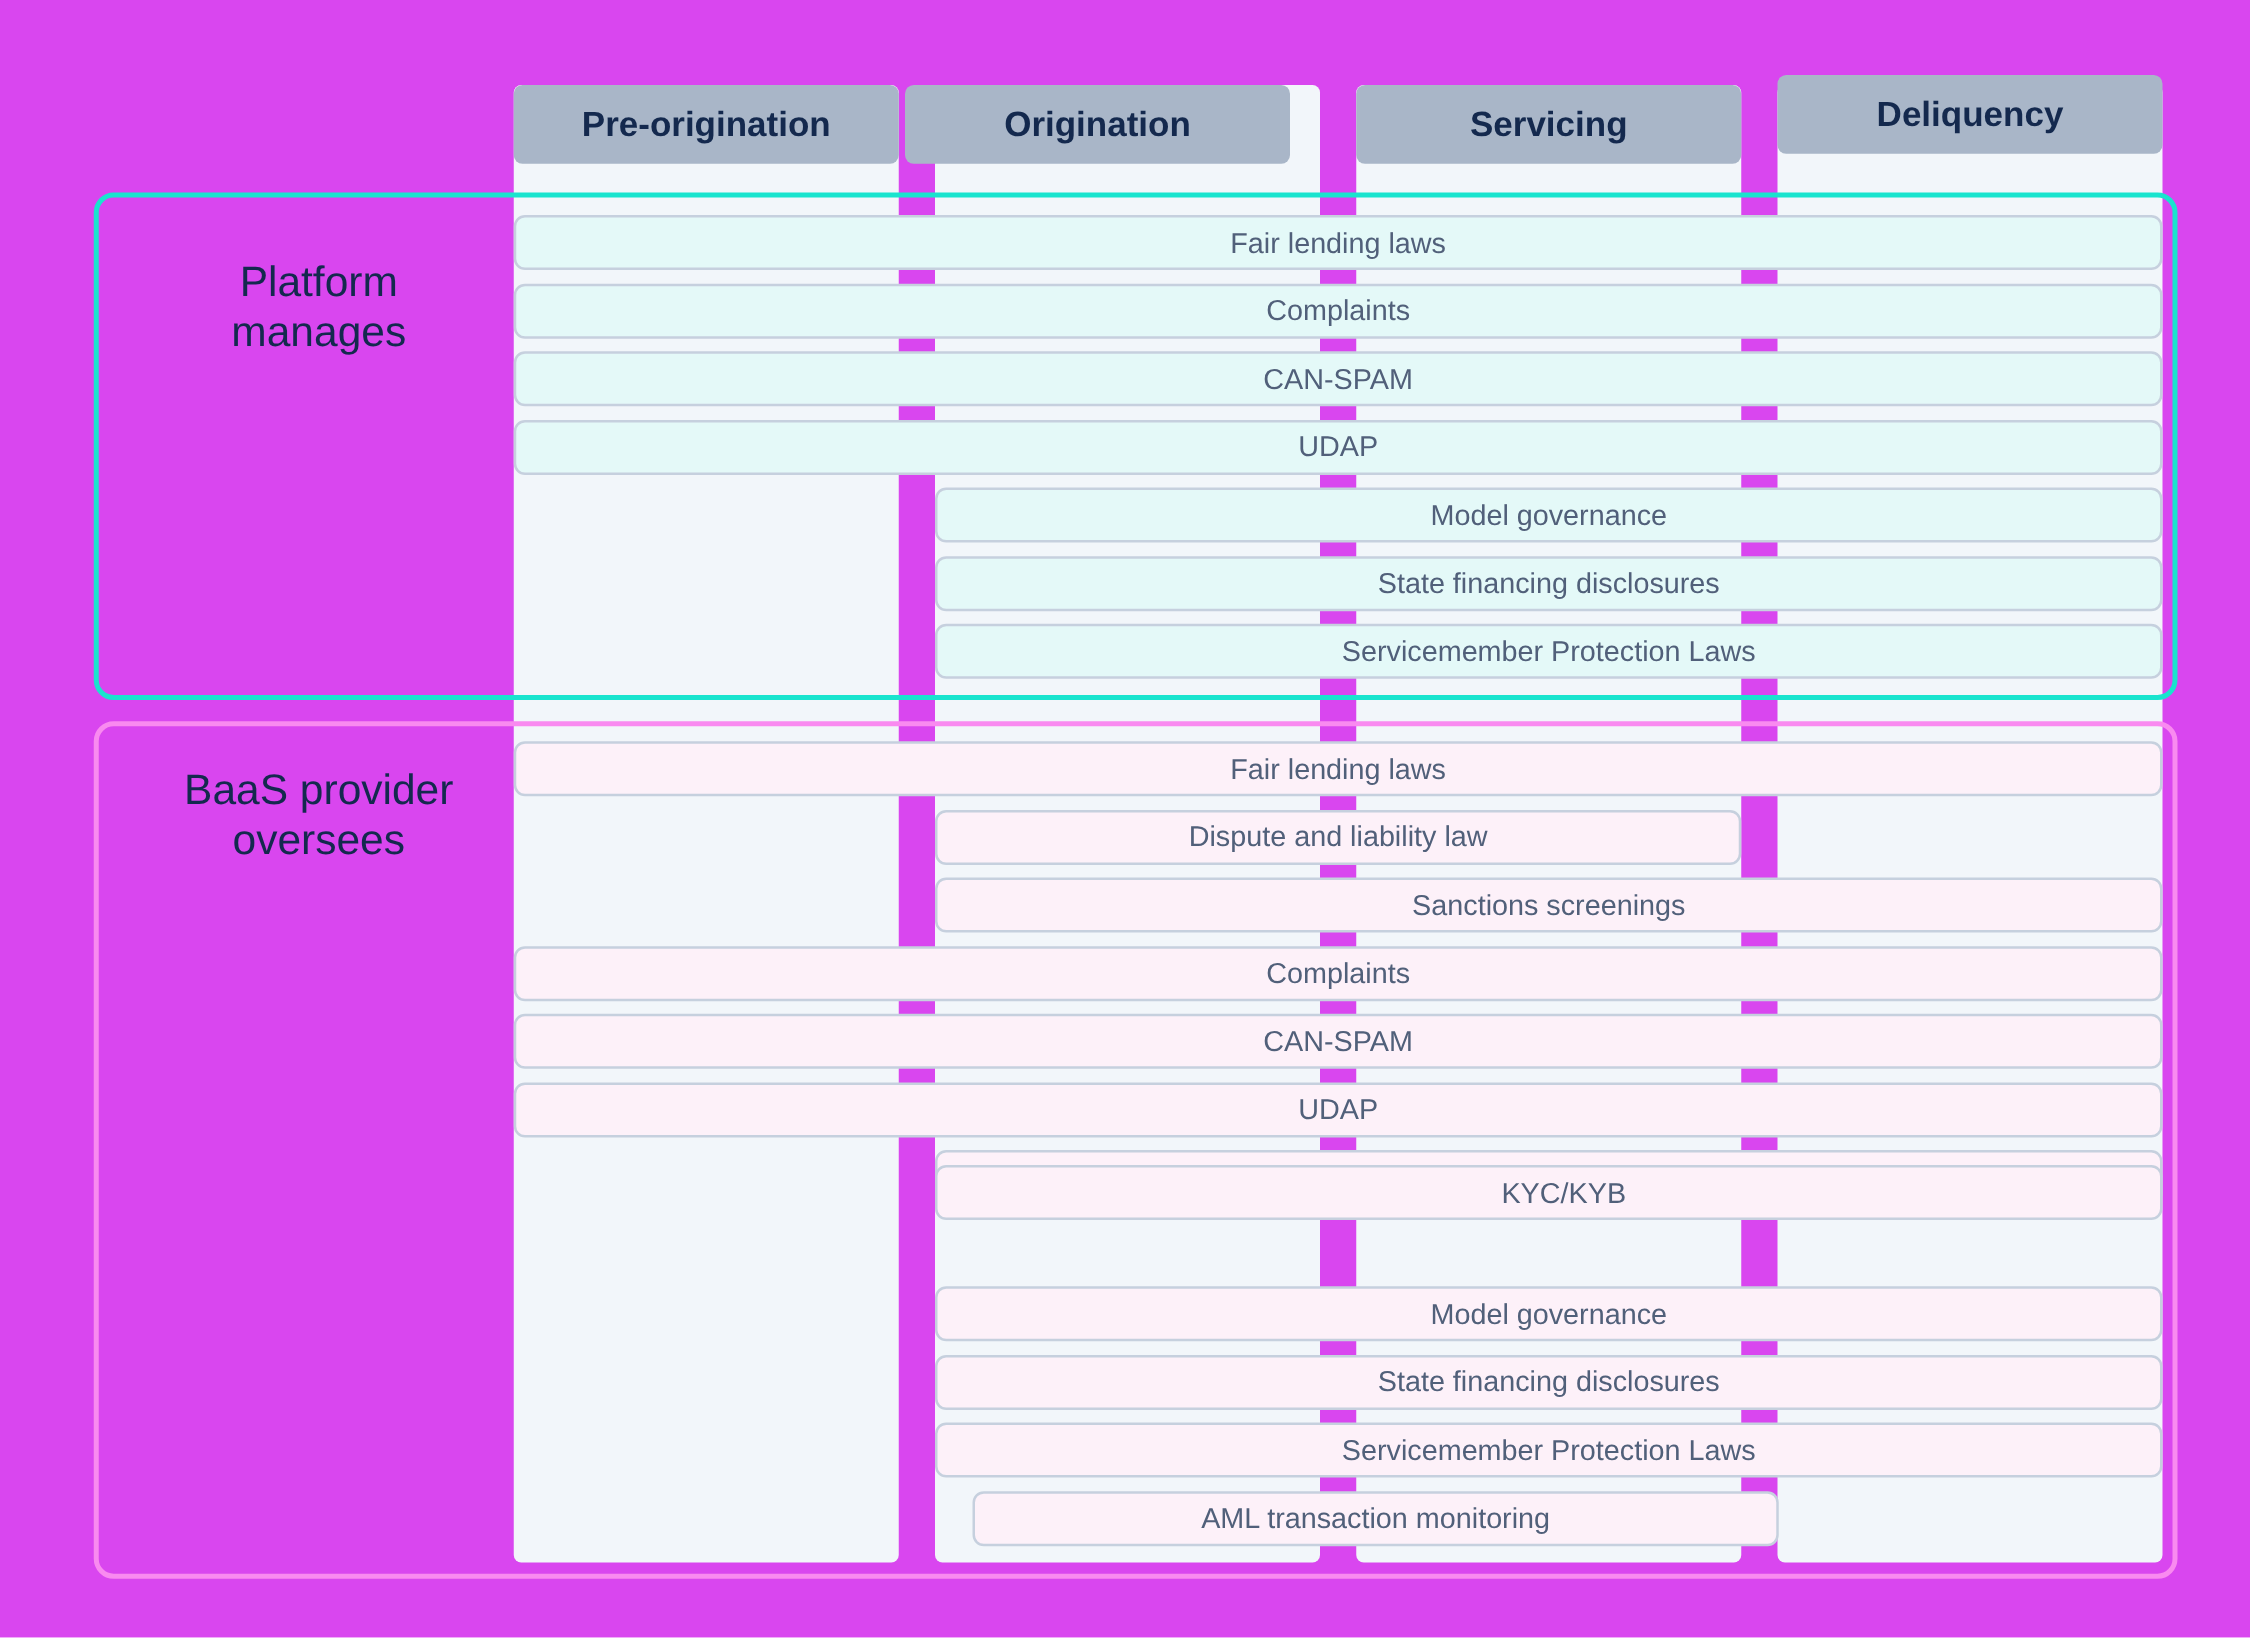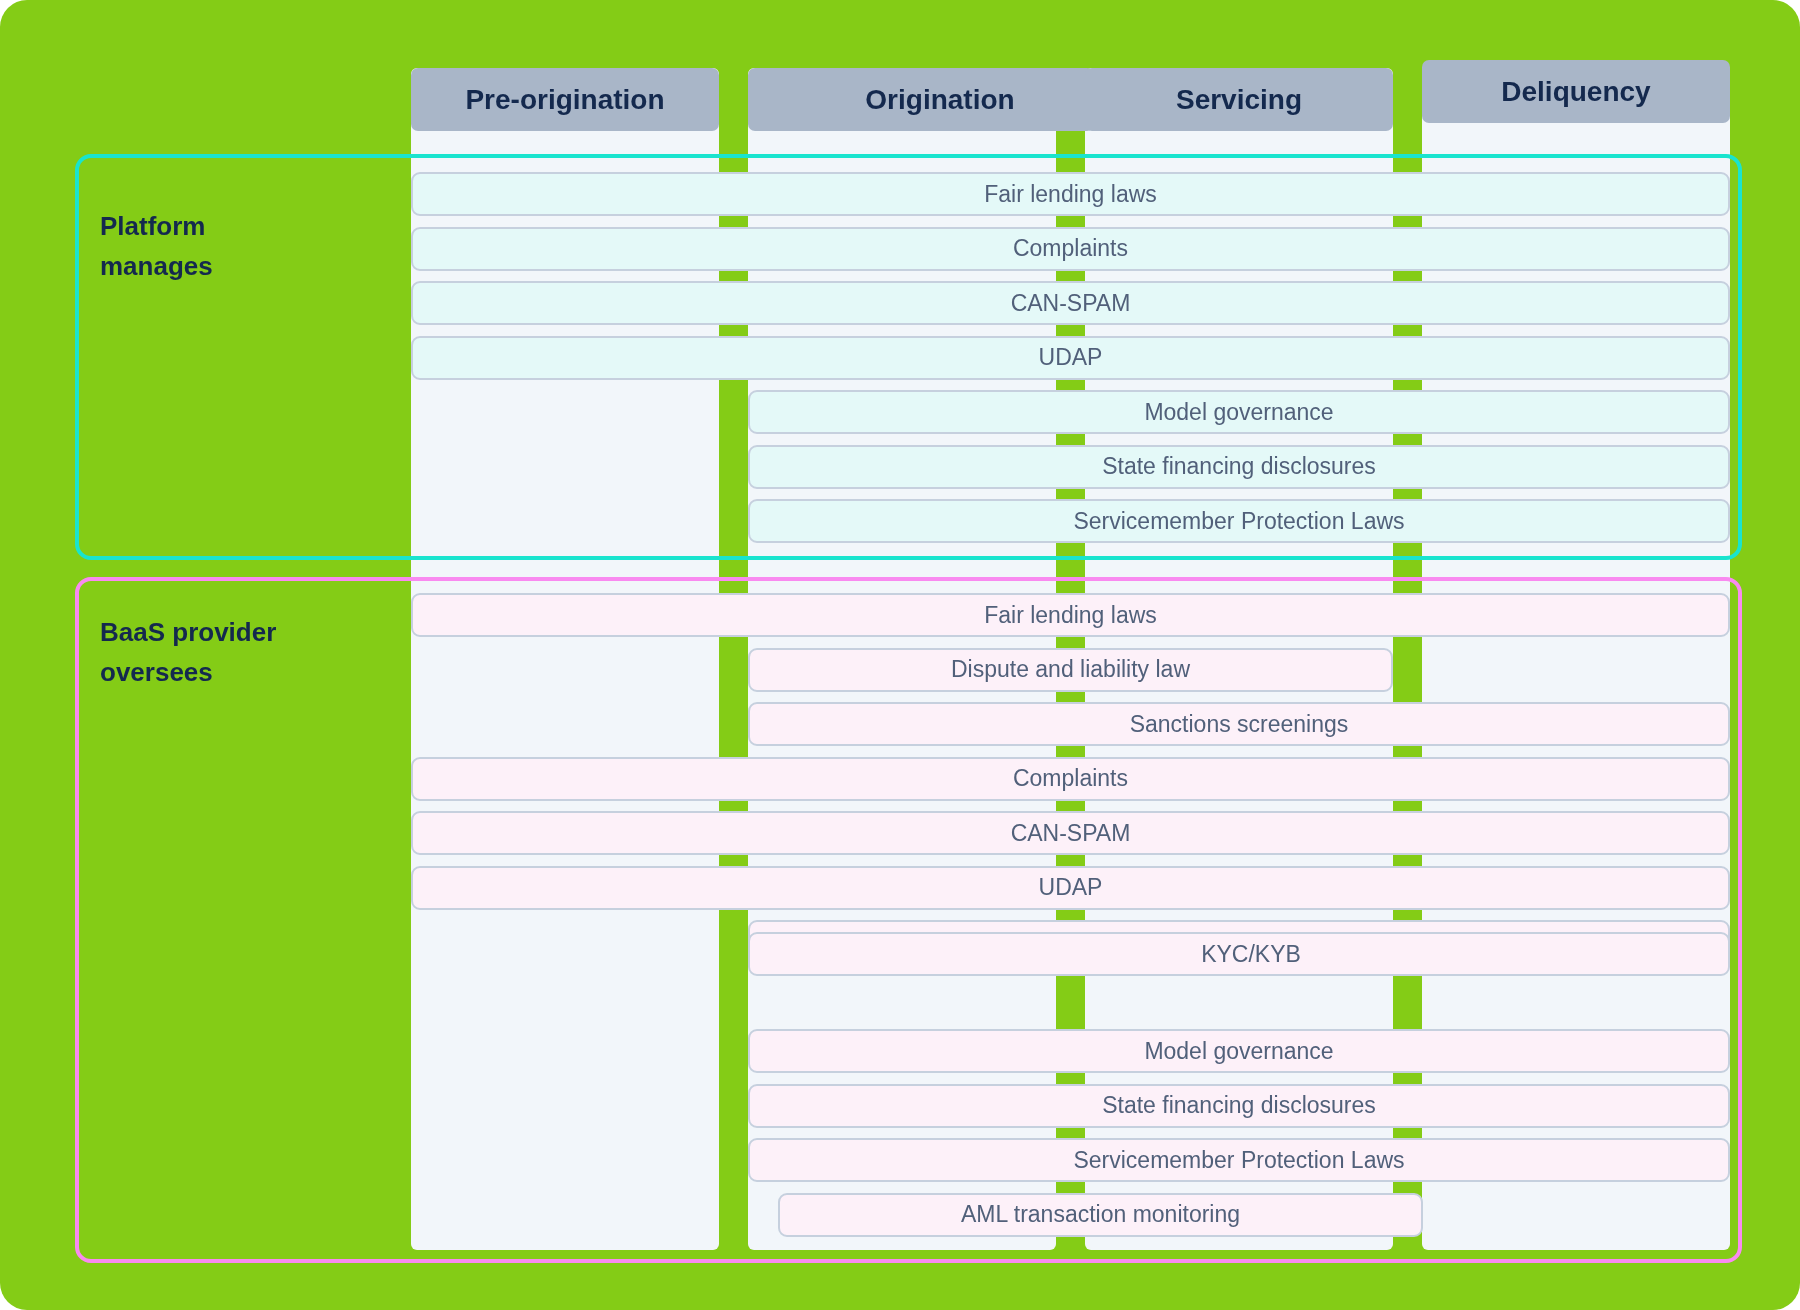--- a/index.html
+++ b/index.html
@@ -1,22 +1,21 @@
 <!DOCTYPE html>
 <html><head>
 <meta charset="utf-8">
 <style>
   html,body{margin:0;padding:0;background:#ffffff;}
   #canvas{
     position:relative;
     width:1800px;height:1310px;
-    background:#84cc16;
+    background:#d946ef;
     font-family:"Liberation Sans", sans-serif;
     overflow:hidden;
-    border-radius:27px;
   }
   .band{
     position:absolute;
     background:#f2f6fa;
     border-radius:6px;
   }
   .col-header{
     position:absolute;
     height:63px;
     background:#a9b6c8;
@@ -27,21 +26,21 @@
   .section-box{
     position:absolute;
     left:75px;width:1667px;
     background:transparent;
     border-radius:16px;
     box-sizing:border-box;
   }
   .section-label{
     position:absolute;
     left:100px;width:310px;
-    font-weight:bold;font-size:26px;line-height:40px;color:#14294e;
+    font-weight:normal;font-size:34px;line-height:40px;color:#14294e;text-align:center;
   }
   .bar{
     position:absolute;
     height:44px;
     border:2px solid #c6d0de;
     border-radius:9px;
     box-sizing:border-box;
     display:flex;align-items:center;justify-content:center;
     font-size:23px;color:#51607a;
   }
@@ -51,21 +50,21 @@
 
 <div id="canvas">
   <div id="bands-layer">
       <div class="band" style="left: 411px; top: 68px; width: 308px; height: 1182px;"></div>
       <div class="band" style="left: 748px; top: 68px; width: 308px; height: 1182px;"></div>
       <div class="band" style="left: 1085px; top: 68px; width: 308px; height: 1182px;"></div>
       <div class="band" style="left: 1422px; top: 68px; width: 308px; height: 1182px;"></div>
     </div>
   <div id="headers-layer">
       <div class="col-header" style="left: 411px; top: 68px; width: 308px;">Pre-origination</div>
-      <div class="col-header" style="left: 748px; top: 68px; width: 308px; padding-left: 38px;">Origination</div>
+      <div class="col-header" style="left: 724px; top: 68px; width: 308px;">Origination</div>
       <div class="col-header" style="left: 1085px; top: 68px; width: 308px;">Servicing</div>
       <div class="col-header" style="left: 1422px; top: 60px; width: 308px; text-align: right;">Deliquency</div>
     </div>
   <div id="sections-layer">
       <div class="section-box" style="top: 154px; height: 406px; border: 4px solid rgb(25, 228, 206);"></div>
       <div class="section-label" style="top: 206px;">
         <div>Platform</div>
         <div>manages</div>
       </div>
       <div class="bar" style="left: 411px; width: 1319px; top: 172px; background: rgb(228, 249, 248);">Fair lending laws</div>

